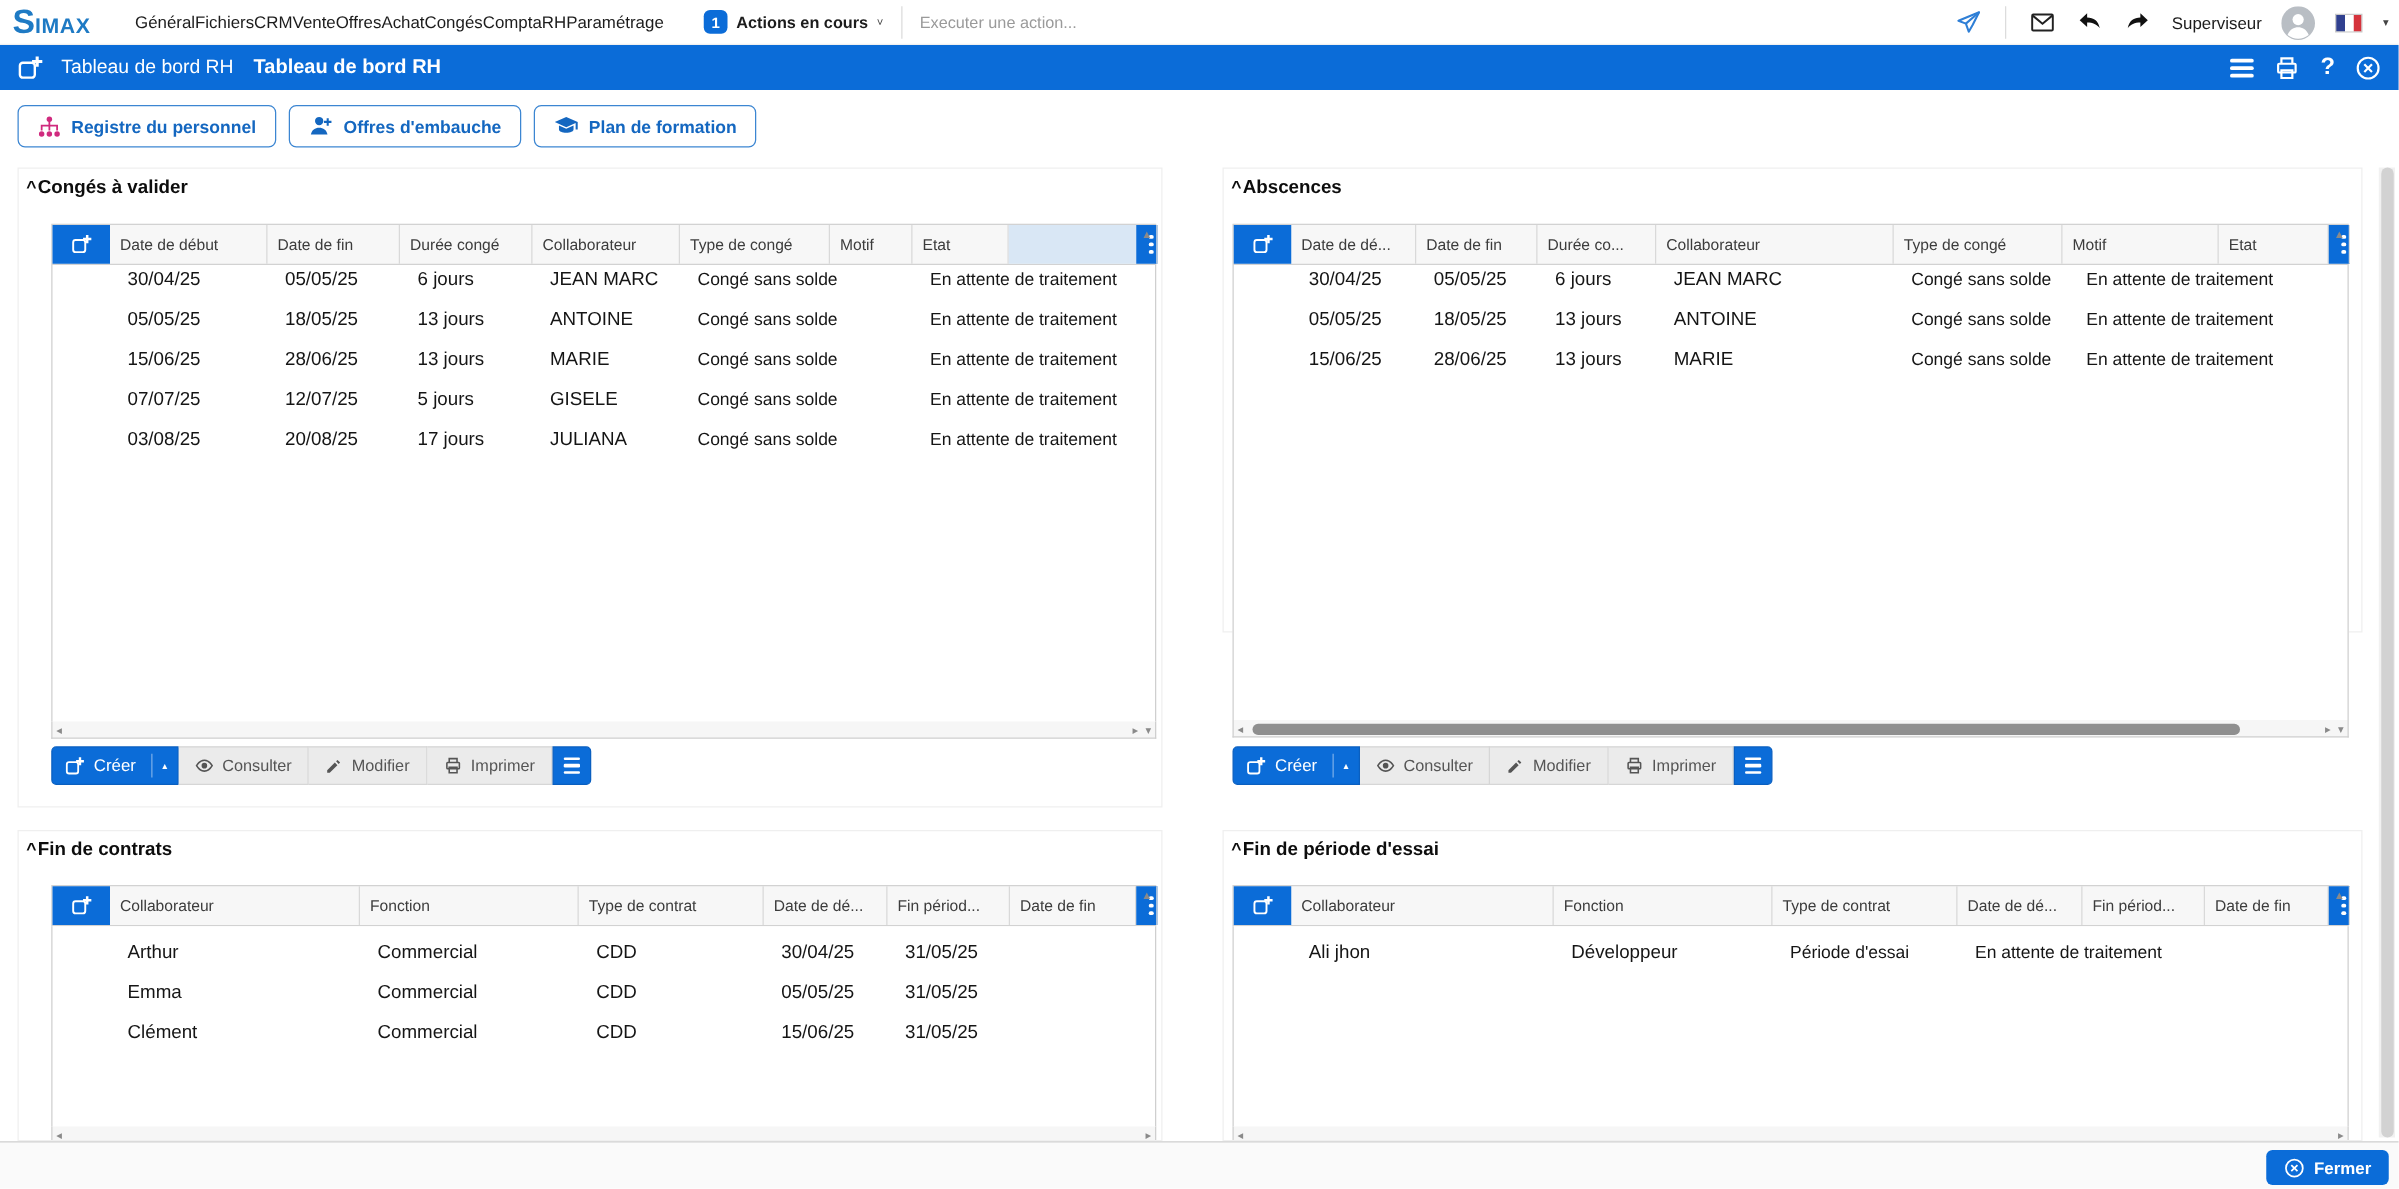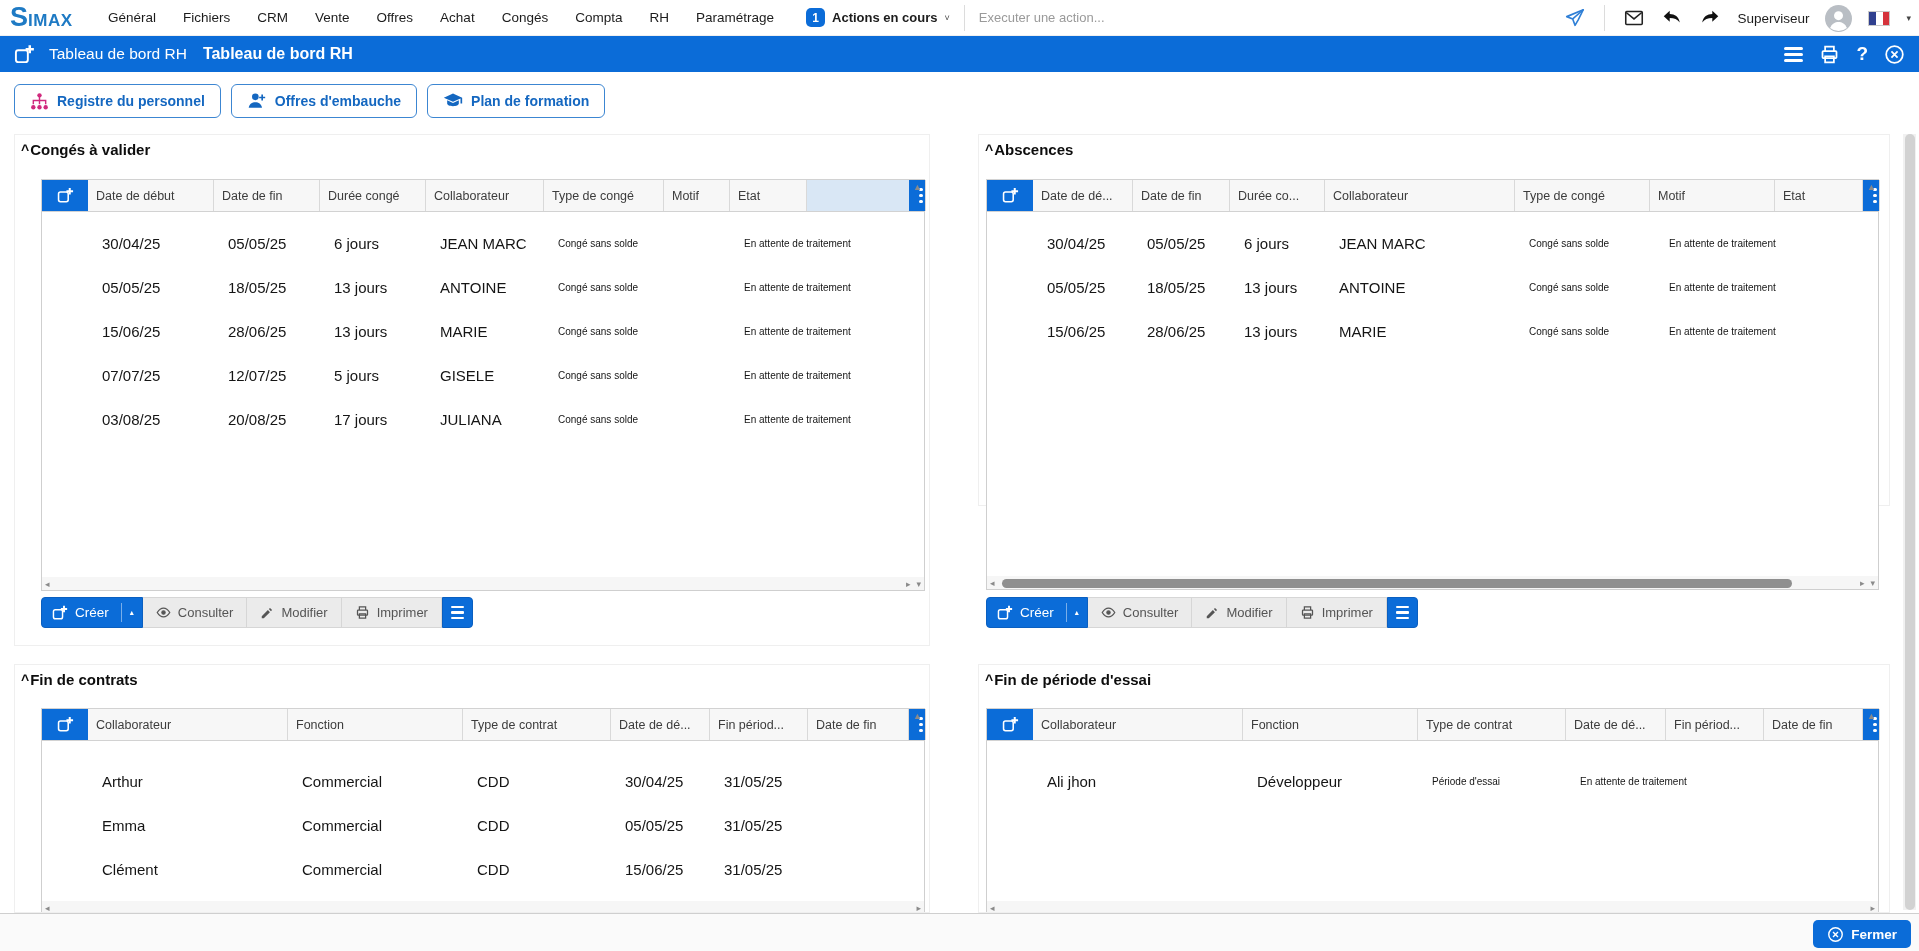--- a/index.html
+++ b/index.html
@@ -6,21 +6,21 @@
   html,body { width:1919px; height:951px; overflow:hidden; background:#fff;
     font-family:"Liberation Sans", sans-serif; }
   .app { position:relative; width:1919px; height:951px; background:#fff; }
 
   
   .topbar { position:absolute; left:0; top:0; width:1919px; height:36px; background:#fff;
     display:flex; align-items:center; border-bottom:1px solid #f0f0f0; }
   .logo { margin-left:10px; width:80px; color:#1e7ac4; white-space:nowrap; }
   .logo .s { font-size:27px; font-weight:bold; }
   .logo .imax { font-size:17px; font-weight:bold; letter-spacing:.5px; }
-  .menus { display:flex; gap:27px; margin-left:18px; }
+  .menus { display:flex; margin-left:18px; }
   .menus span { font-size:13.5px; color:#1c1c1c; cursor:pointer; }
   .actions { display:flex; align-items:center; gap:7px; margin-left:32px; }
   .badge { width:19px; height:19px; border-radius:5px; background:#0b6cd8; color:#fff;
     font-size:12px; font-weight:bold; display:flex; align-items:center; justify-content:center; }
   .actions .lbl { font-size:13px; font-weight:bold; color:#1c1c1c; }
   .caret-dn { font-size:9px; color:#444; }
   .vsep { width:1px; height:26px; background:#dcdcdc; margin:0 14px; }
   .cmd-input { border:none; outline:none; font-size:13px; color:#444; width:430px;
     font-family:"Liberation Sans", sans-serif; }
   .cmd-input::placeholder { color:#9a9a9a; }
@@ -70,23 +70,23 @@
   .th.filler { background:#d9e7f5; border-right:none; }
   .th-ic { background:#0b6cd8; display:flex; align-items:center; justify-content:center;
     padding-left:0; border-right:none; cursor:pointer; flex-shrink:0; }
   .th-dots { background:#0b6cd8; display:flex; flex-direction:column; align-items:center;
     justify-content:center; gap:2.5px; cursor:pointer; flex-shrink:0; }
   .th-dots i { width:3.6px; height:3.6px; border-radius:50%; background:#fff; }
 
   .tbody { position:relative; background:#fff; border-left:1px solid #cfcfcf; border-right:1px solid #cfcfcf; overflow:hidden; }
   .tall .tbody { height:365px; } .tall2 .tbody { height:364px; }
   .short .tbody { height:160px; }
-  .tr { display:flex; height:32px; align-items:center; cursor:pointer;margin-top:12px; }
+  .tr { display:flex; height:32px; cursor:pointer; }
   .td { font-size:15px; color:#151515; padding-left:14px; white-space:nowrap; overflow:visible; flex-shrink:0; }
-  .td.sm { font-size:10px; }
+  .td.sm { font-size:14px; }
 
   .vup { position:absolute; right:3px; top:3px; font-size:9px; color:#8a8a8a; }
   .hscroll { display:flex; align-items:center; height:14px; background:#f6f6f6;
     border:1px solid #cfcfcf; border-top:none; }
   .hscroll .arr { font-size:9px; color:#8a8a8a; padding:0 3px; cursor:pointer; }
   .htrack { flex:1; height:100%; position:relative; }
   .hthumb { position:absolute; left:4px; top:2.5px; height:9px; width:92%; background:#8f8f8f; border-radius:5px; cursor:pointer; }
 
   
   .tb { position:absolute; display:flex; height:31px; }

